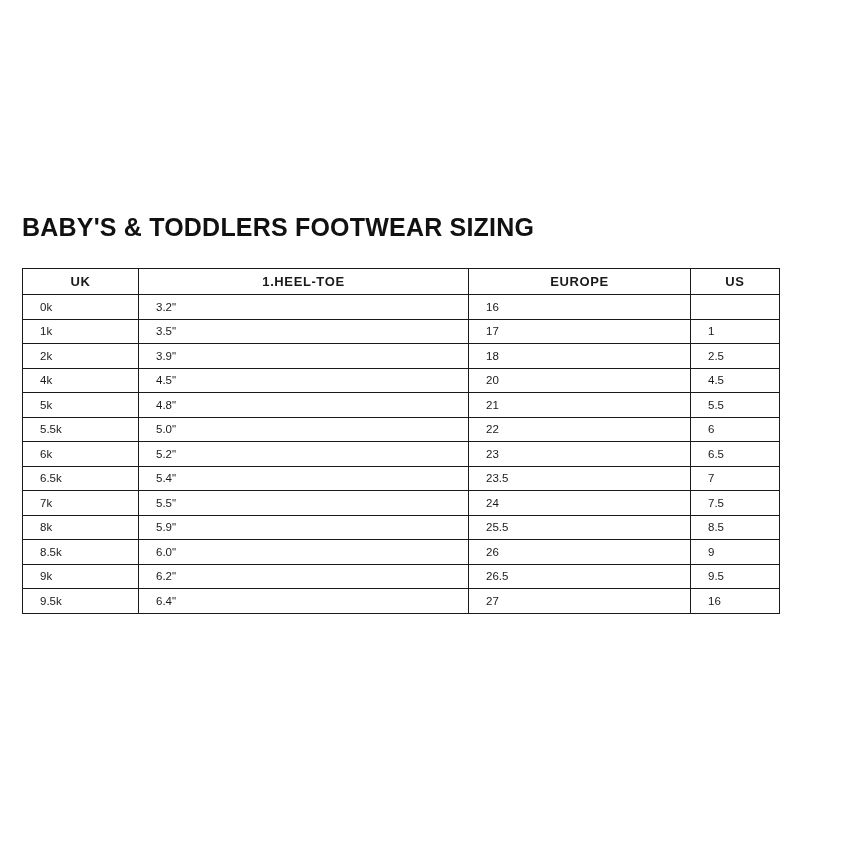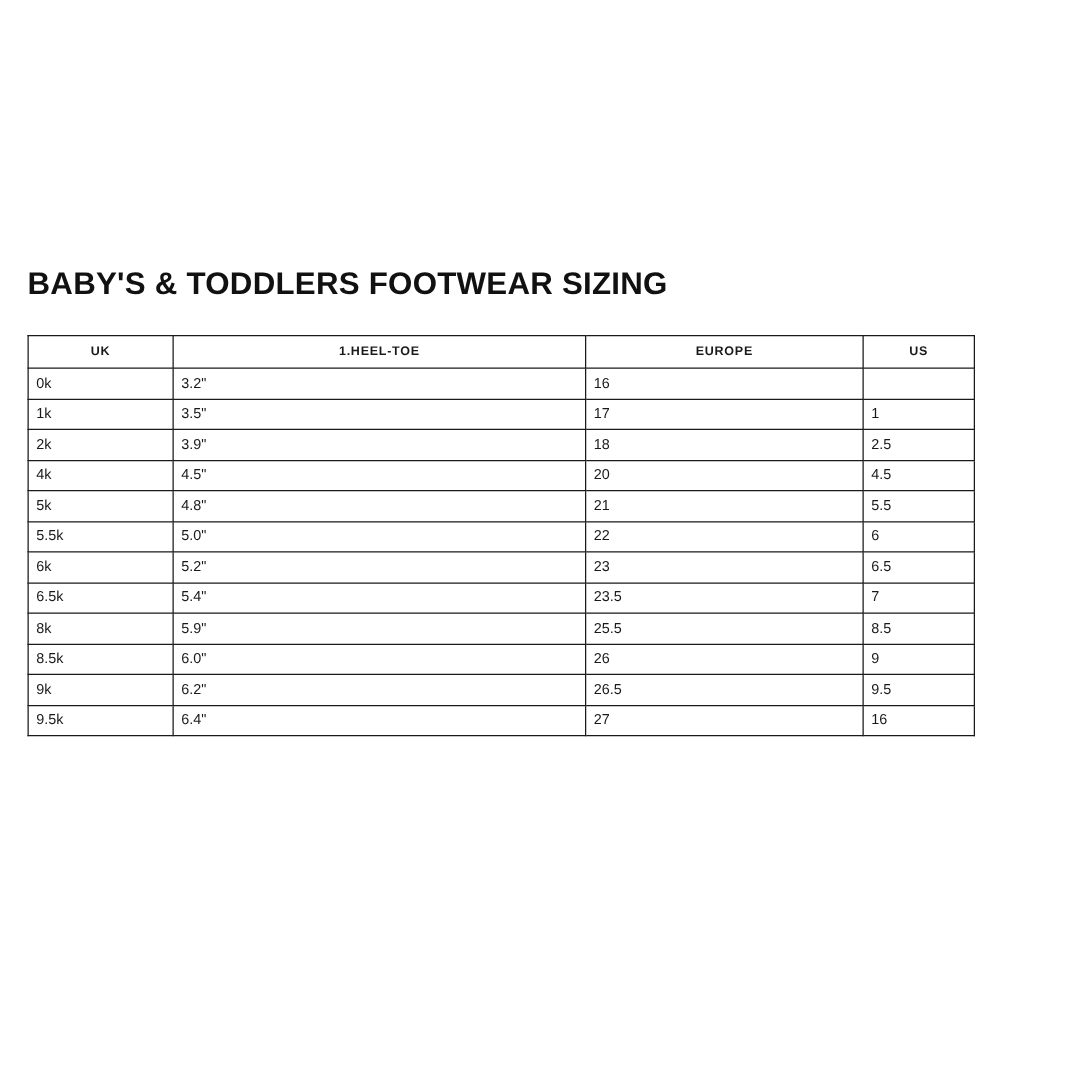--- a/index.html
+++ b/index.html
@@ -47,26 +47,26 @@
     font-size: 11.5px;
     color: #1a1a1a;
     padding: 0;
     height: 23.5px;
     vertical-align: middle;
   }
   table.size-table thead th {
     text-align: center;
     font-weight: bold;
     letter-spacing: 0.6px;
-    font-size: 10px;
+    font-size: 13px;
     height: 25px;
   }
   table.size-table tbody td {
     text-align: left;
-    padding-left: 6px;
+    padding-left: 17px;
     font-weight: normal;
   }
   col.c-uk    { width: 116px; }
   col.c-heel  { width: 330px; }
   col.c-eu    { width: 222px; }
   col.c-us    { width: 89px; }
 </style>
 </head>
 <body>
 
@@ -133,20 +133,26 @@
           <td>23</td>
           <td>6.5</td>
         </tr>
         <tr>
           <td>6.5k</td>
           <td>5.4"</td>
           <td>23.5</td>
           <td>7</td>
         </tr>
         <tr>
+          <td>7k</td>
+          <td>5.5"</td>
+          <td>24</td>
+          <td>7.5</td>
+        </tr>
+        <tr>
           <td>8k</td>
           <td>5.9"</td>
           <td>25.5</td>
           <td>8.5</td>
         </tr>
         <tr>
           <td>8.5k</td>
           <td>6.0"</td>
           <td>26</td>
           <td>9</td>

